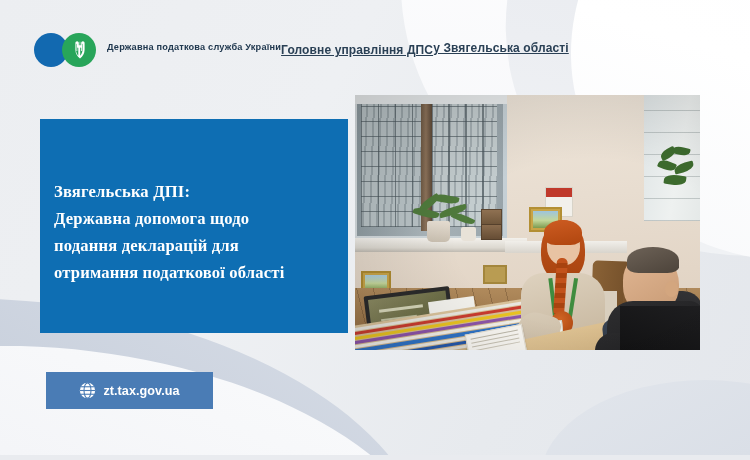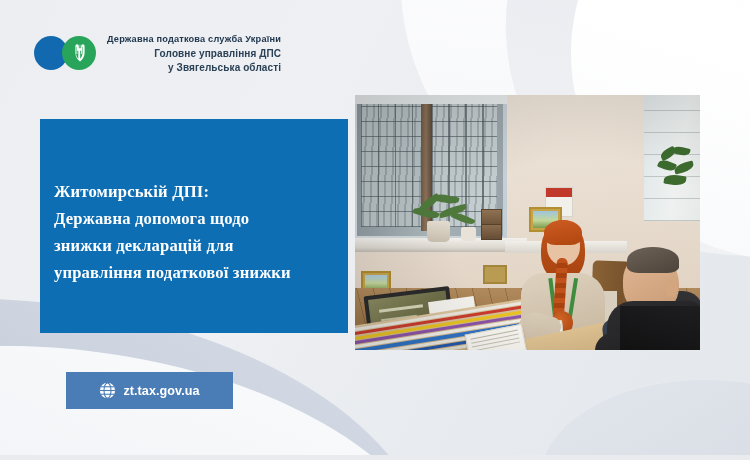--- a/index.html
+++ b/index.html
@@ -102,37 +102,37 @@
     left: 28px;
     background: #28a55a;
     display: flex;
     align-items: center;
     justify-content: center;
   }
   .logo-circle.green svg { display: block; }
 
   .header-text {
     display: flex;
-    flex-direction: column;
+    flex-direction: row;
     line-height: 1.33;
-    text-align: right;
   }
   .hdr-line1 {
     font-size: 9.2px;
     font-weight: bold;
     color: #20384f;
     letter-spacing: 0.02em;
     white-space: nowrap;
   }
   .hdr-line2, .hdr-line3 {
-    font-size: 10px;
+    font-size: 12px;
     font-weight: bold;
     color: #2a4055;
     letter-spacing: 0.01em;
     white-space: nowrap;
+    text-decoration: underline;
   }
   .hdr-line2 { margin-top: 2px; }
 
   
   .headline-panel {
     position: absolute;
     left: 40px; top: 119px;
     width: 308px; height: 214px;
     background: #0e6eb3;
     box-sizing: border-box;
@@ -151,21 +151,20 @@
   
   .url-badge {
     position: absolute;
     left: 46px; top: 372px;
     width: 167px; height: 37px;
     background: #4a7cb5;
     display: flex;
     align-items: center;
     justify-content: center;
     gap: 7px;
-    margin-left: 20px;
   }
   .globe-icon { width: 17px; height: 17px; display: block; flex: none; }
   .url-text {
     font-size: 12.6px;
     font-weight: bold;
     color: #ffffff;
     letter-spacing: 0.005em;
     white-space: nowrap;
   }
 
@@ -561,24 +560,24 @@
       </div>
     </div>
     <div class="header-text">
       <span class="hdr-line1">Державна податкова служба України</span>
       <span class="hdr-line2">Головне управління ДПС</span>
       <span class="hdr-line3">у Звягельська області</span>
     </div>
   </div>
 
   <div class="headline-panel">
-    <div class="hl-line">Житомирській ДПІ:</div>
+    <div class="hl-line">Звягельська ДПІ:</div>
     <div class="hl-line">Державна  допомога щодо</div>
-    <div class="hl-line">знижки декларацій для</div>
-    <div class="hl-line">управління  податкової знижки</div>
+    <div class="hl-line">подання декларацій для</div>
+    <div class="hl-line">отримання  податкової області</div>
   </div>
 
   <div class="url-badge">
     <span>
       <svg class="globe-icon" viewBox="0 0 20 20" aria-hidden="true">
         <circle cx="10" cy="10" r="9" fill="#ffffff"></circle>
         <g stroke="#4a7cb5" stroke-width="1.3" fill="none">
           <ellipse cx="10" cy="10" rx="4.1" ry="9"></ellipse>
           <line x1="1" y1="10" x2="19" y2="10"></line>
           <line x1="2.4" y1="5.6" x2="17.6" y2="5.6"></line>

